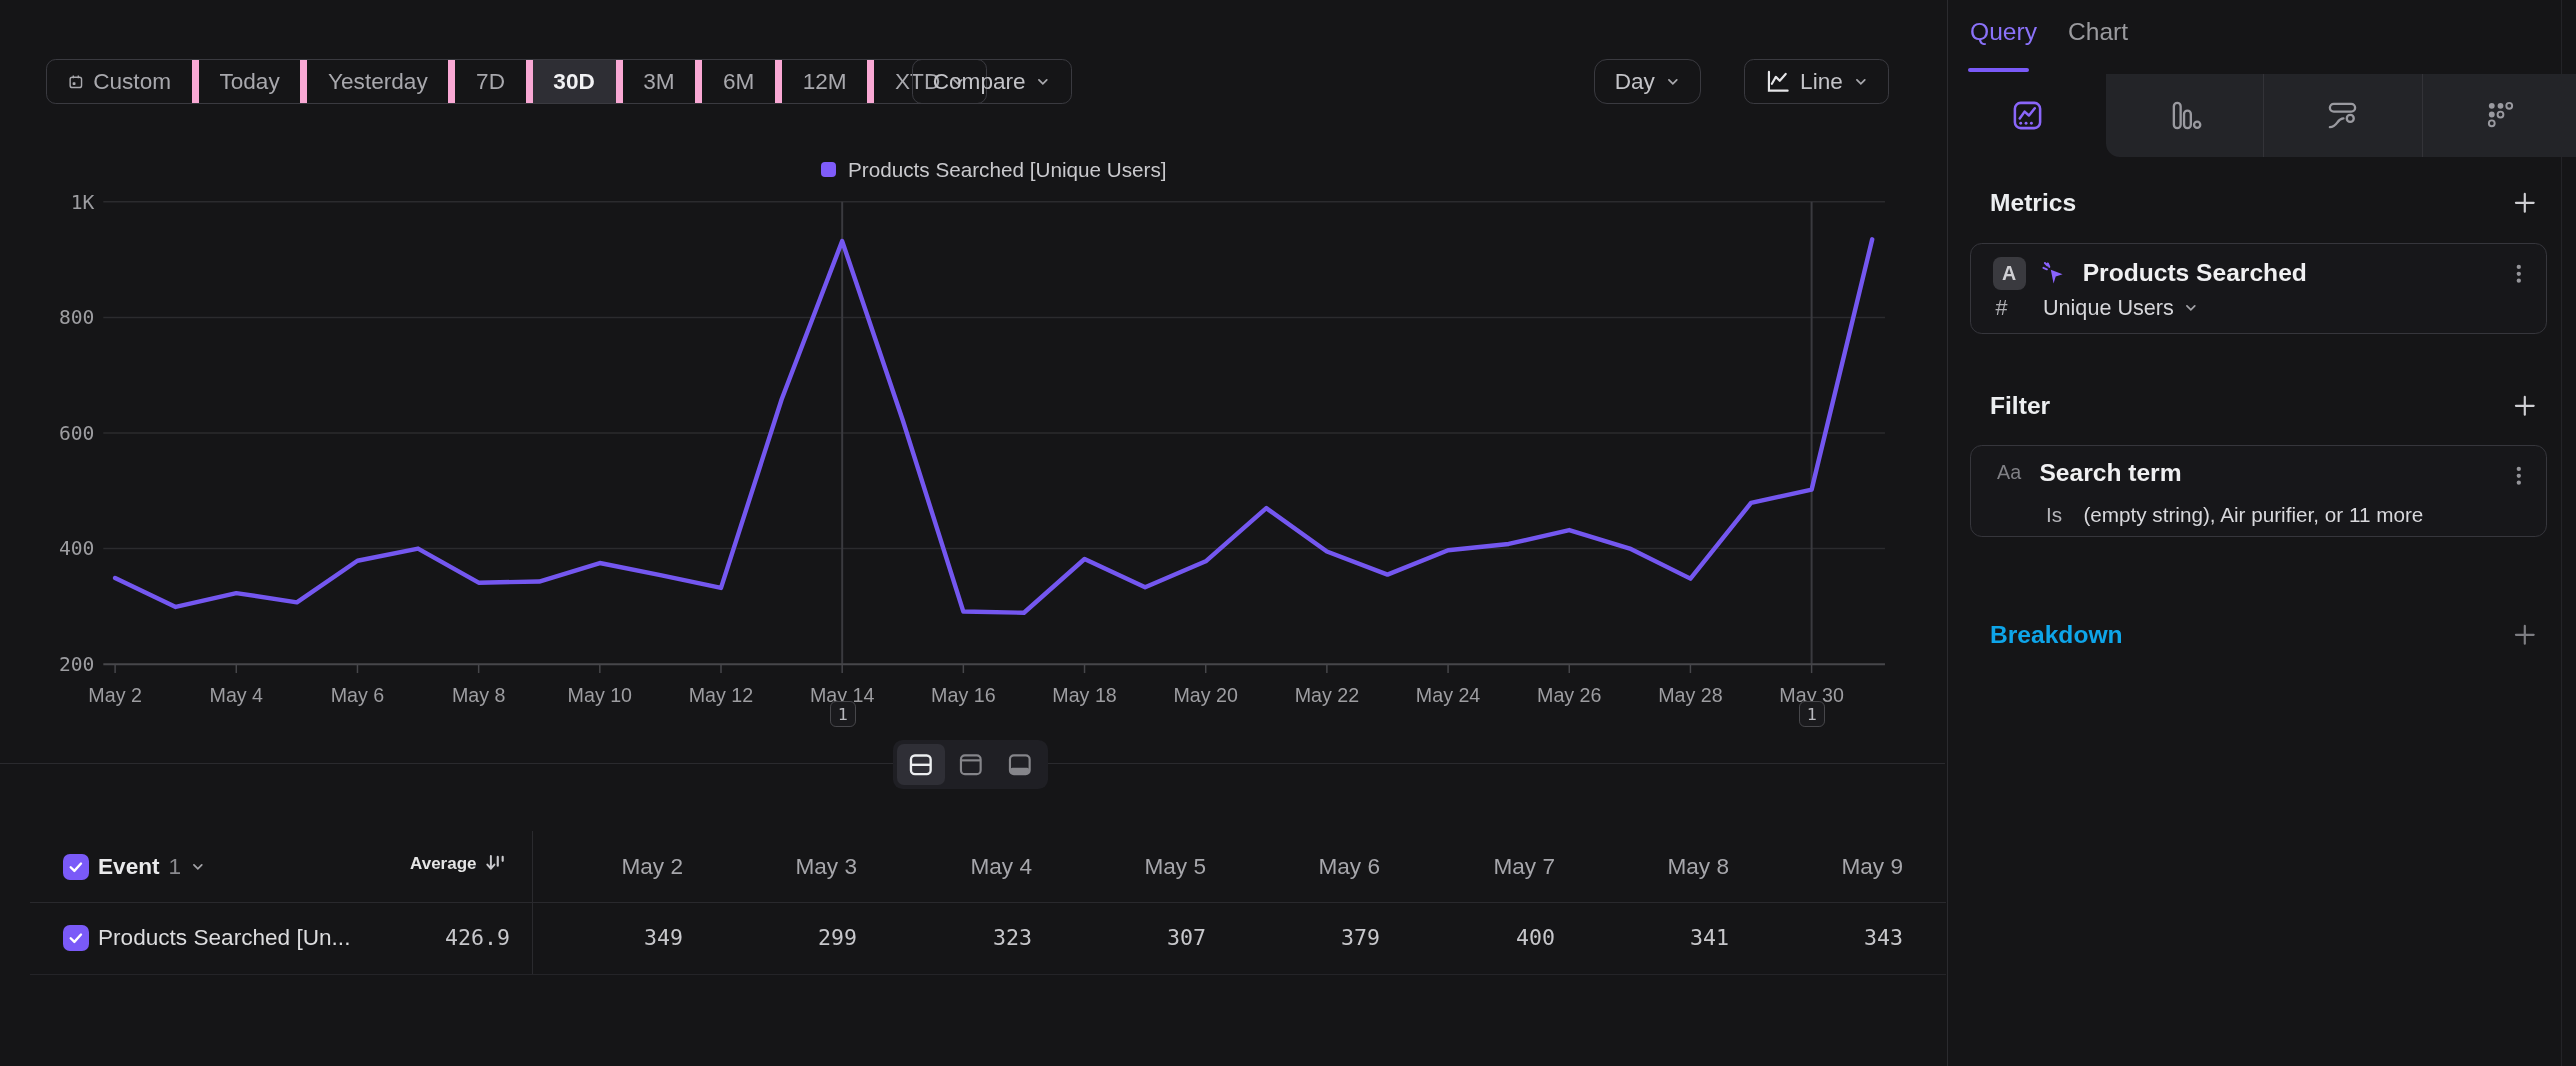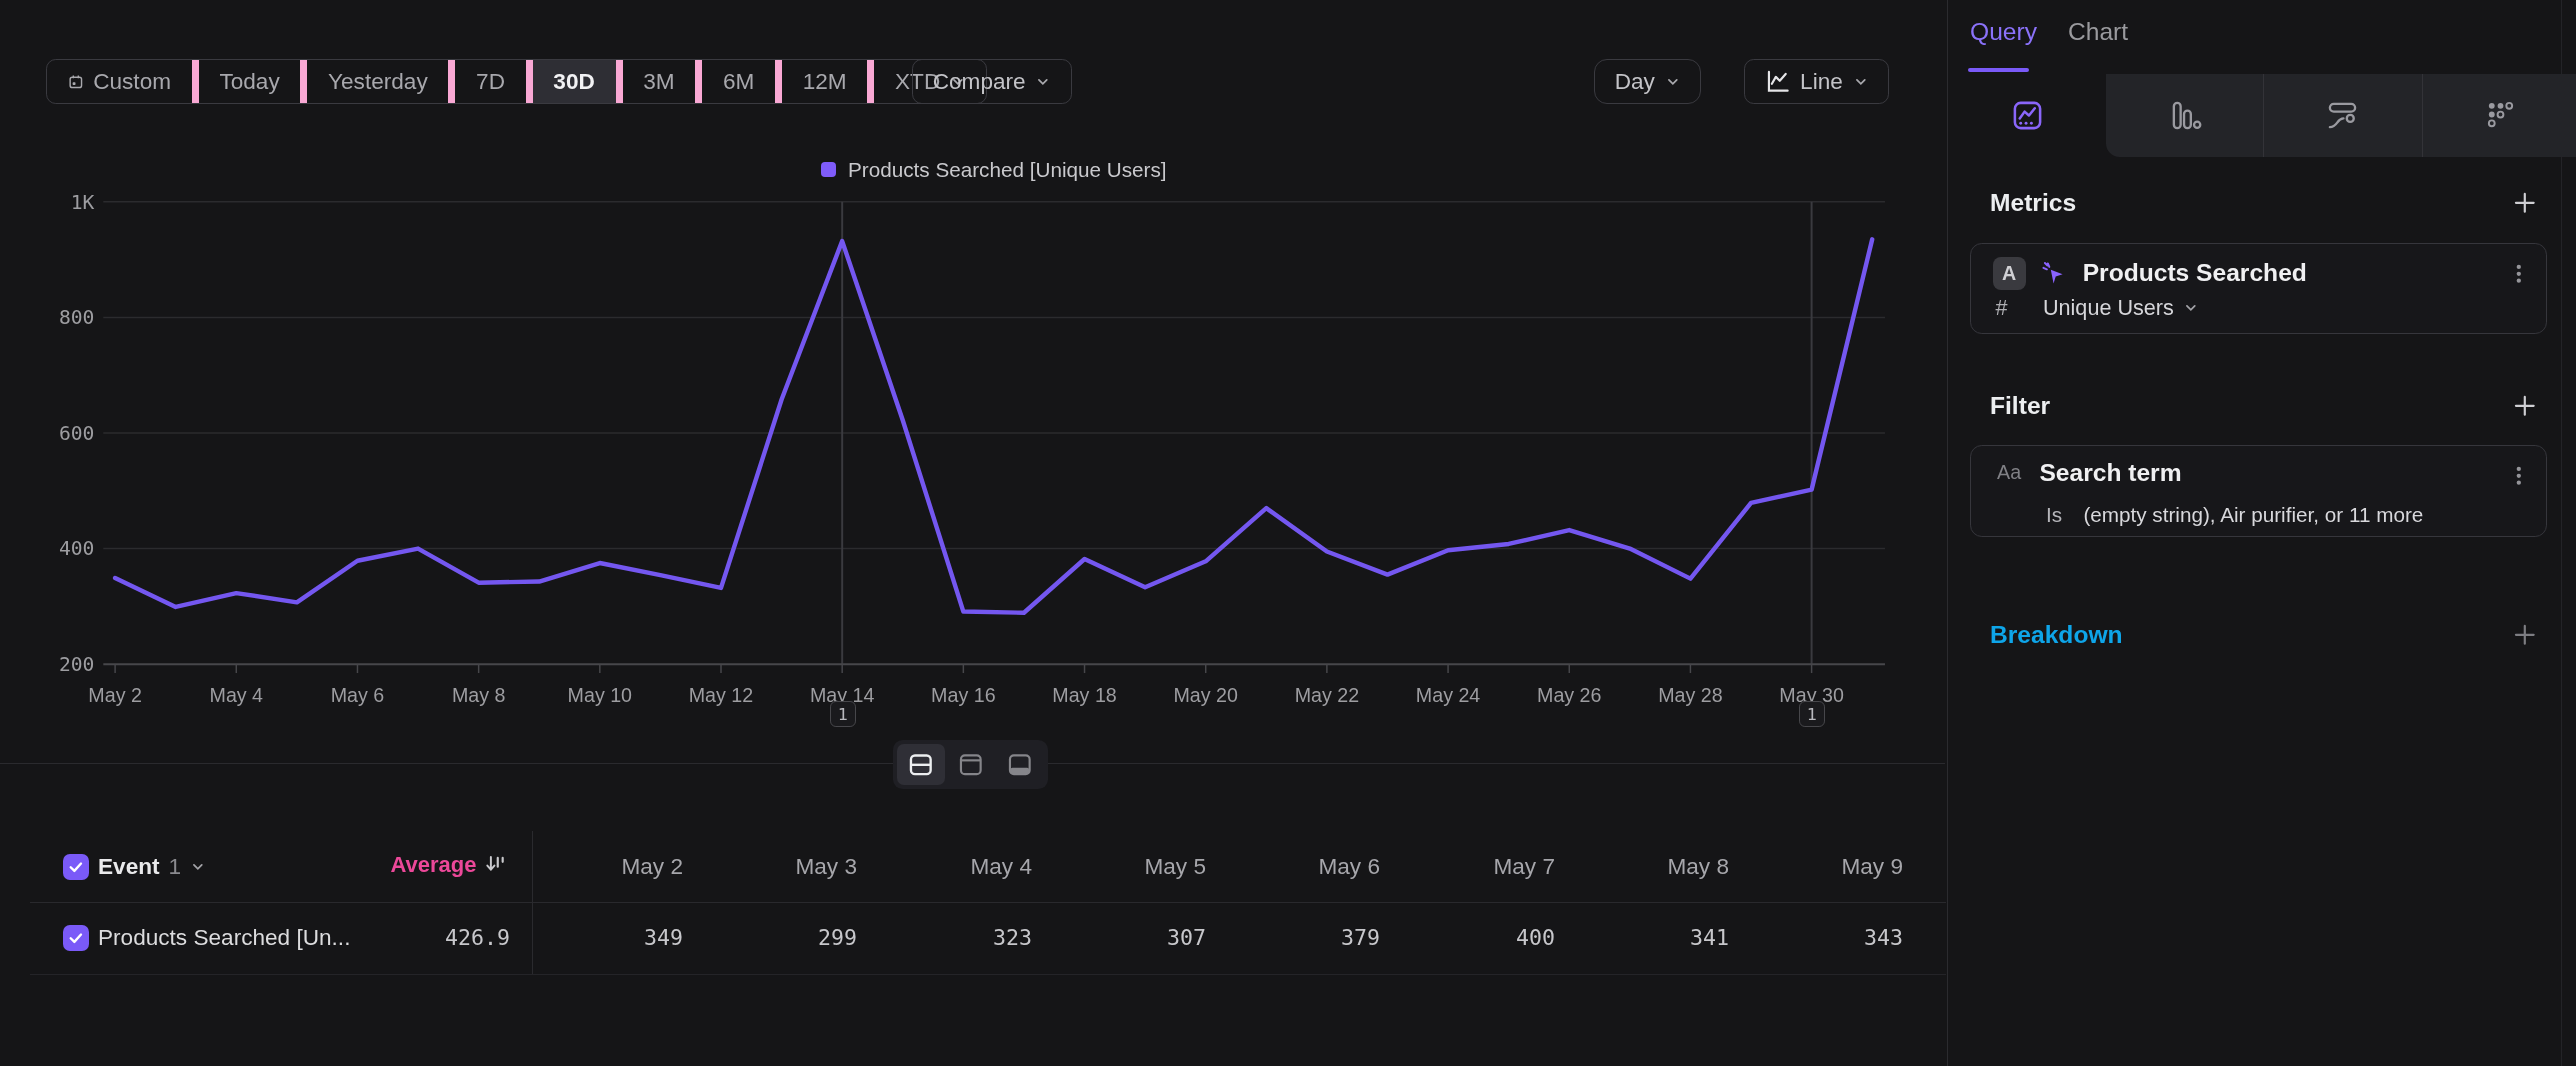--- a/index.html
+++ b/index.html
@@ -46,22 +46,22 @@
 
   
   .tbl-border { position:absolute; height:1px; left:29.5px; width:1916px; background:#29292d; }
   .col-div { position:absolute; left:532px; top:831px; width:1px; height:143px; background:#2a2a2e; }
   .checkbox { position:absolute; width:25.6px; height:25.6px; border-radius:6.9px; background:#7a5af8;
               display:flex; align-items:center; justify-content:center; cursor:pointer; }
   .ev-label { position:absolute; left:98px; top:854px; display:flex; align-items:center; gap:8.9px;
               font-size:22.6px; font-weight:700; color:#e9e9eb; cursor:pointer; }
   .ev-count { color:#8a8a8f; font-weight:400; }
   .avg-head { position:absolute; left:295px; top:852px; width:213px; display:flex;
-              justify-content:flex-end; align-items:center; gap:7.9px; font-size:22px;
-              font-weight:700; color:#ec4899; cursor:pointer; }
+              justify-content:flex-end; align-items:center; gap:7.9px; font-size:17px;
+              font-weight:700; color:#e5e5e5; cursor:pointer; }
   .date-head { position:absolute; top:854px; width:148px; text-align:right; font-size:22.6px;
                font-weight:500; color:#a6a6ab; }
   .row-label { position:absolute; left:98px; top:925px; font-size:22.6px; color:#dcdcde; }
   .mono-val { font-family:"DejaVu Sans Mono", monospace; font-size:21.6px; color:#c7c7cb; }
   .avg-val { position:absolute; left:295px; top:925px; width:215px; text-align:right; }
   .date-val { position:absolute; top:925px; width:148px; text-align:right; }
 
   
   .vdiv { position:absolute; left:1947px; top:0; width:1px; height:1067px; background:#2b2b2f; }
   .gutter { position:absolute; left:2561px; top:0; width:1px; height:1067px; background:#232327; }

